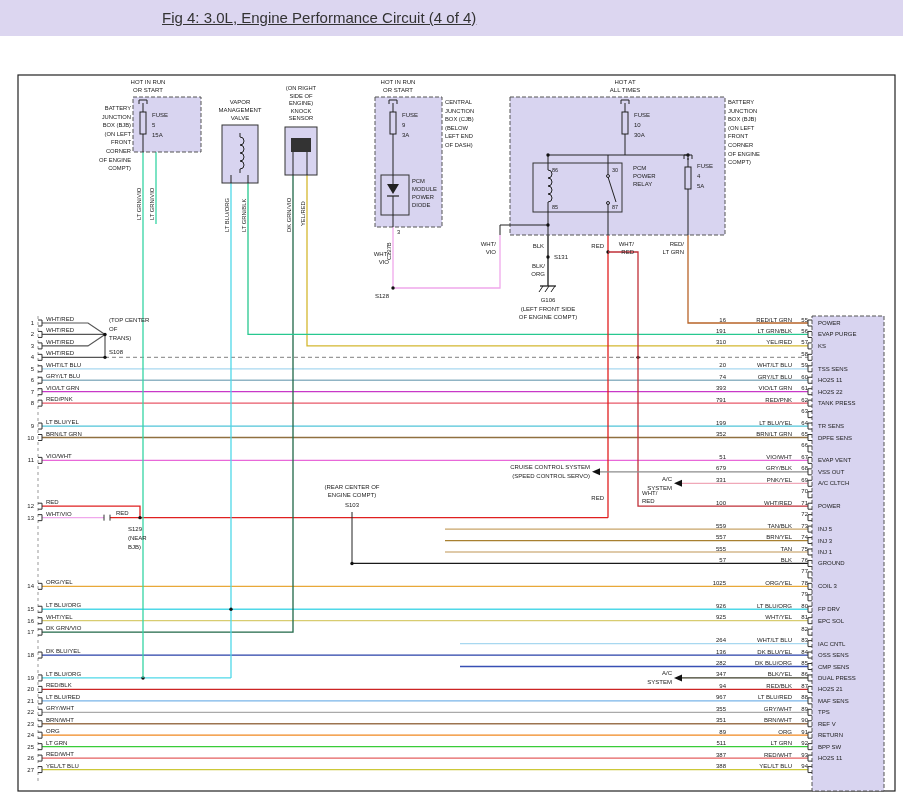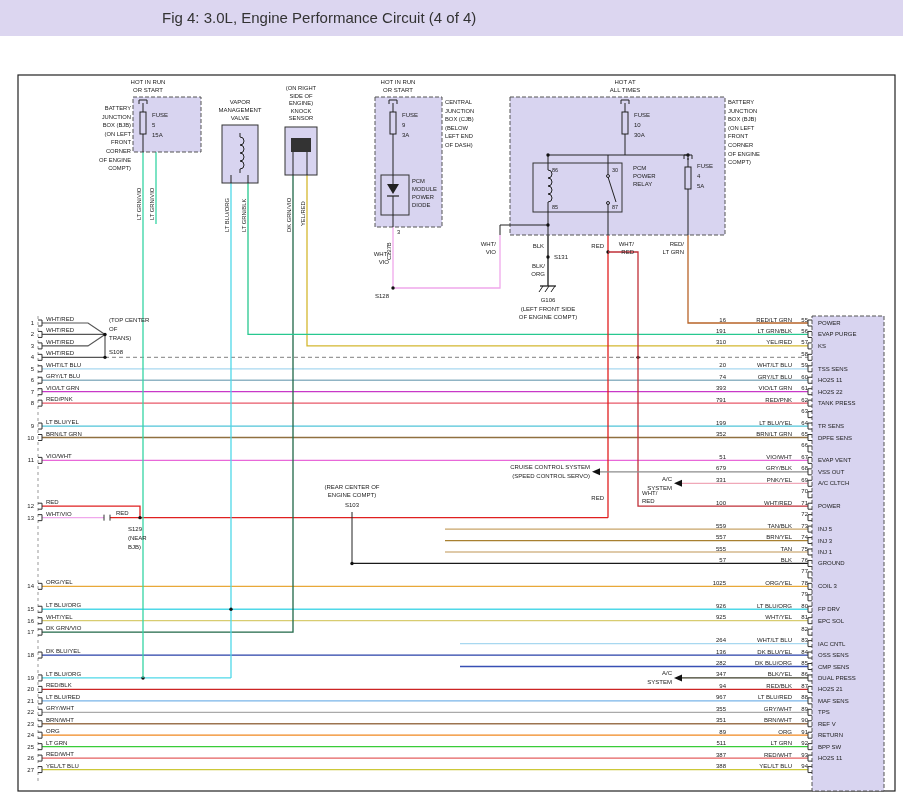--- a/index.html
+++ b/index.html
@@ -1,21 +1,21 @@
 <!DOCTYPE html>
 <html><head>
 <meta charset="utf-8">
 <style>
   html,body{margin:0;padding:0;background:#fff;}
   body{width:903px;height:796px;position:relative;overflow:hidden;
        font-family:"Liberation Sans",sans-serif;}
   .titlebar{position:absolute;top:0;left:0;width:903px;height:36px;
             background:#dcd6f0;z-index:2;}
   .titlebar span{display:inline-block;margin-left:162px;line-height:36px;
-            font-size:15px;color:#333;}
+            font-size:15px;color:#333;text-decoration:underline;}
   svg{position:absolute;top:0;left:0;}
   text{font-family:"Liberation Sans",sans-serif;}
 </style>
 </head>
 <body>
 
 <div class="titlebar">
   <span>Fig 4: 3.0L, Engine Performance Circuit (4 of 4)</span>
 </div>
 

